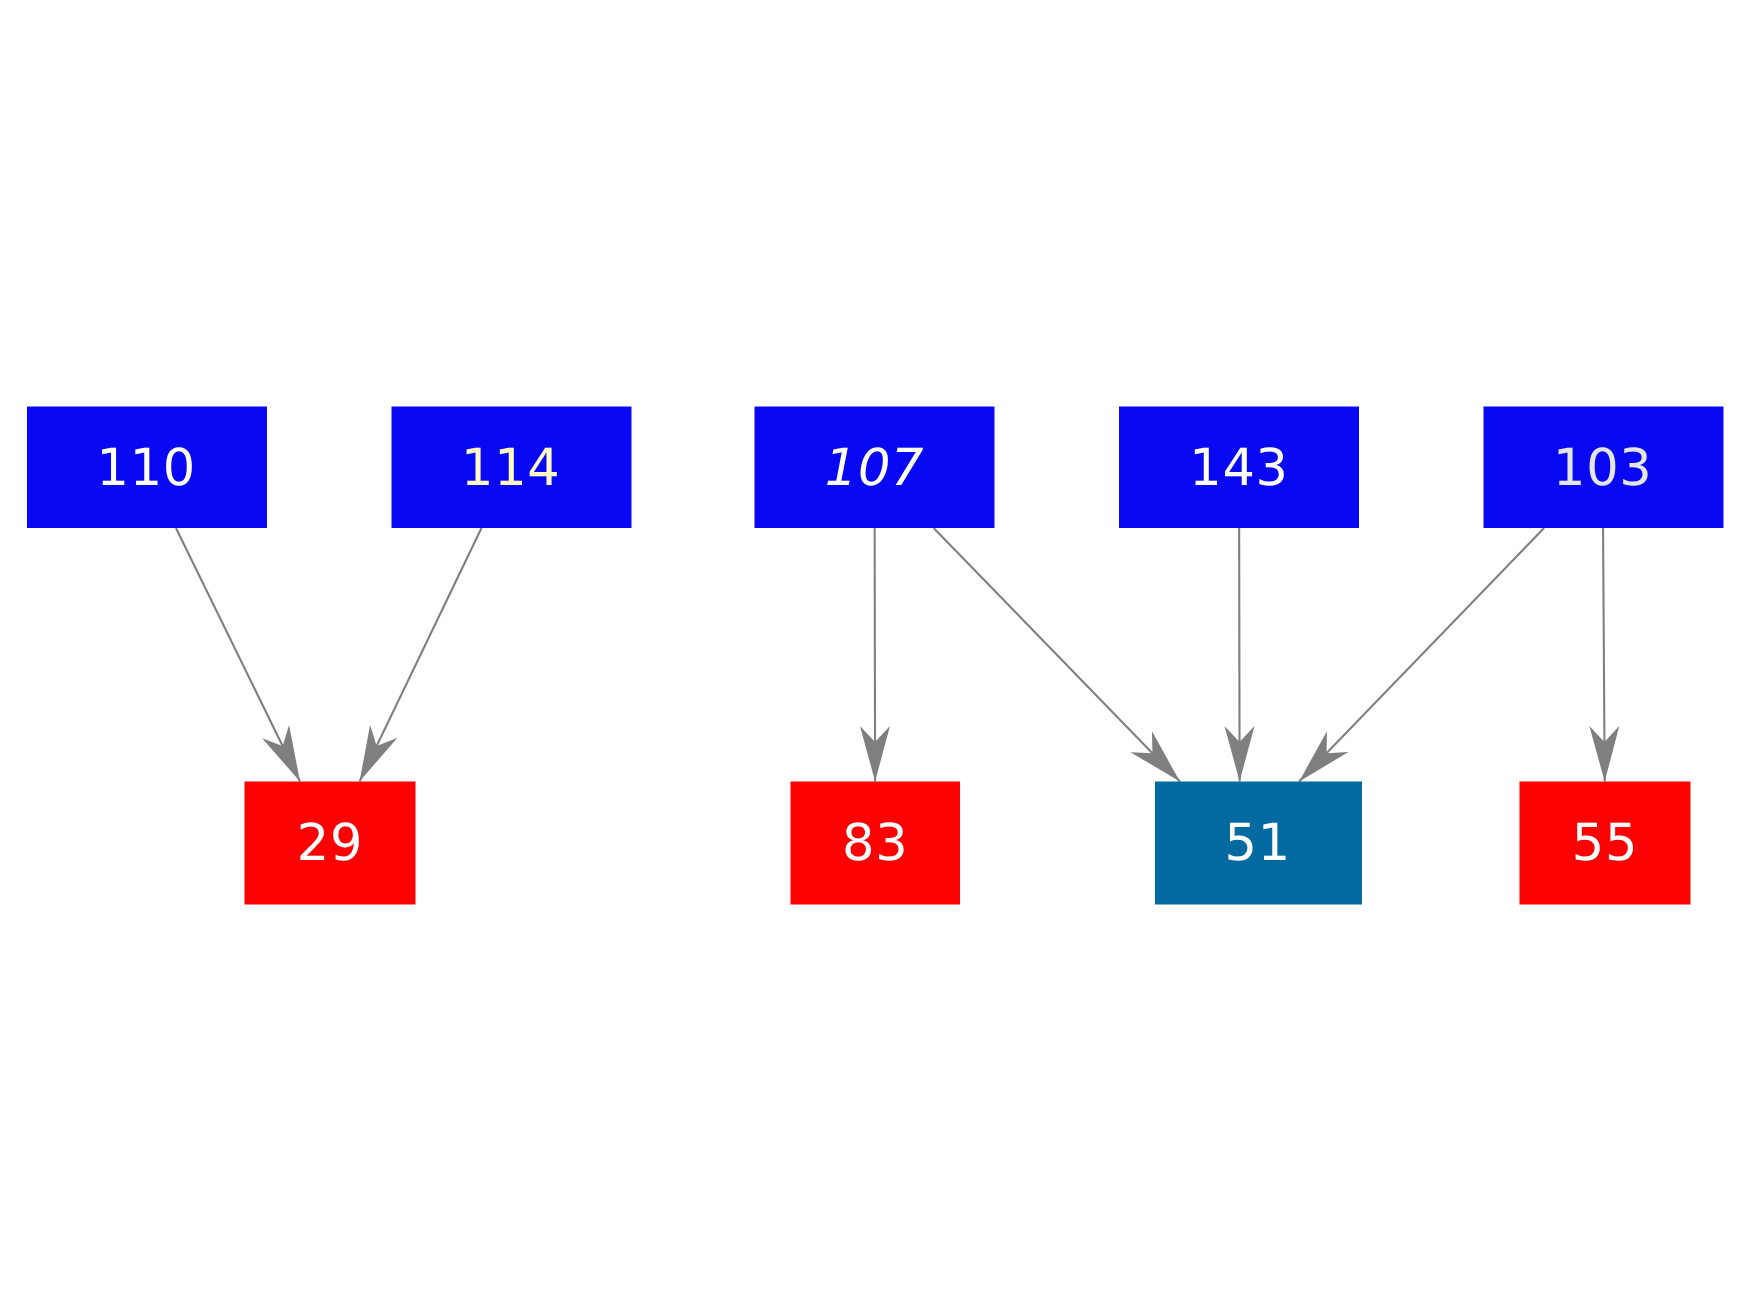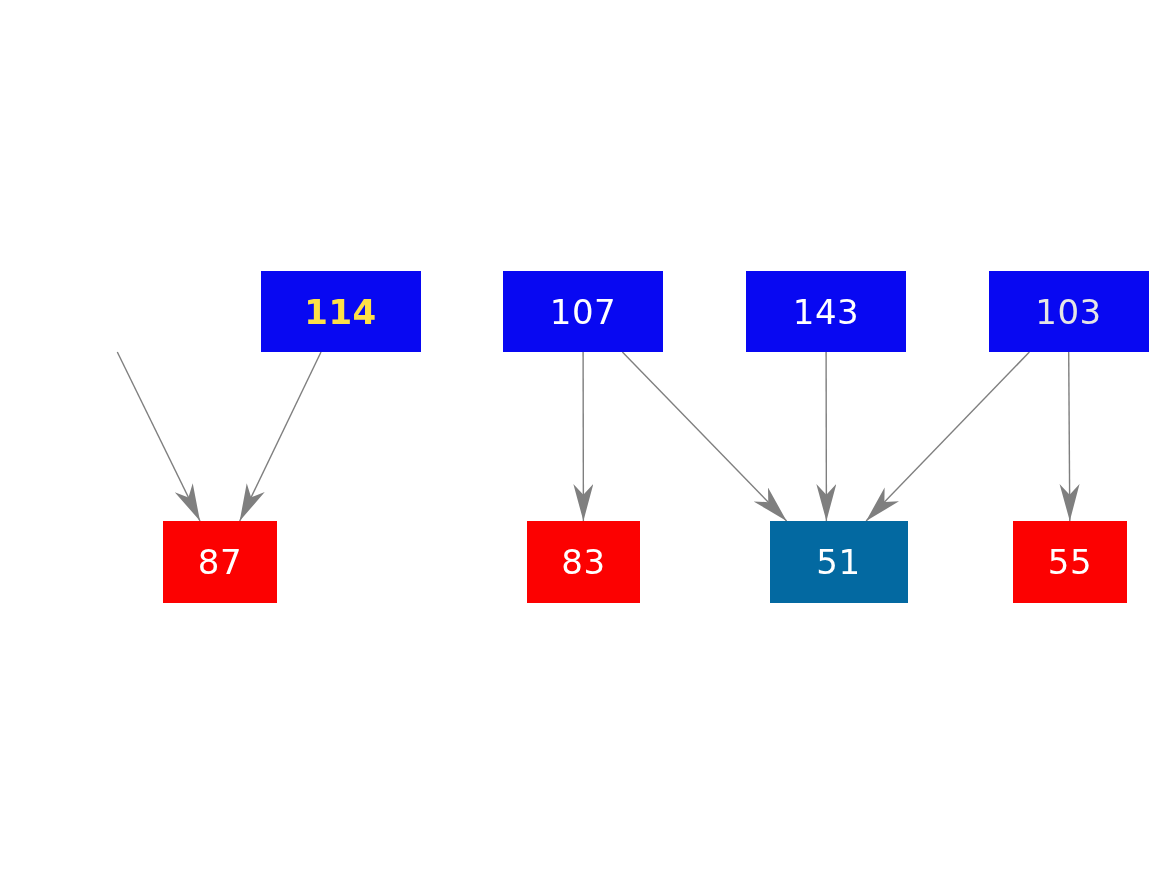--- a/index.html
+++ b/index.html
@@ -52,34 +52,37 @@
         <line x1="117.3" y1="352.0" x2="200.0" y2="521.0" stroke="#7f7f7f" stroke-width="1.4" marker-end="url(#arrowhead)"></line>
         <line x1="321.0" y1="352.0" x2="239.7" y2="521.0" stroke="#7f7f7f" stroke-width="1.4" marker-end="url(#arrowhead)"></line>
         <line x1="583.1" y1="352.0" x2="583.4" y2="521.0" stroke="#7f7f7f" stroke-width="1.4" marker-end="url(#arrowhead)"></line>
         <line x1="622.4" y1="352.0" x2="786.6" y2="521.0" stroke="#7f7f7f" stroke-width="1.4" marker-end="url(#arrowhead)"></line>
         <line x1="826.1" y1="352.0" x2="826.4" y2="521.0" stroke="#7f7f7f" stroke-width="1.4" marker-end="url(#arrowhead)"></line>
         <line x1="1029.4" y1="352.0" x2="866.1" y2="521.0" stroke="#7f7f7f" stroke-width="1.4" marker-end="url(#arrowhead)"></line>
         <line x1="1068.7" y1="352.0" x2="1069.8" y2="521.0" stroke="#7f7f7f" stroke-width="1.4" marker-end="url(#arrowhead)"></line>
       </g>
   </svg>
   <div class="node-layer">
+      <div class="node" style="left: 17.5px; top: 271px; width: 160px; height: 81px; background: rgb(8, 8, 242);">
+        <span style="color: rgb(255, 255, 255);">110</span>
+      </div>
       <div class="node" style="left: 260.5px; top: 271px; width: 160px; height: 81px; background: rgb(8, 8, 242);">
-        <span style="color: #fde047; font-weight: bold;">114</span>
+        <span style="color: #fef9c3;">114</span>
       </div>
-      <div class="node" style="left: 503px; top: 271px; width: 160px; height: 81px; background: rgb(8, 8, 242);">
+      <div class="node" style="left: 503px; top: 271px; width: 160px; height: 81px; background: rgb(8, 8, 242); font-style: italic;">
         <span style="color: rgb(255, 255, 255);">107</span>
       </div>
       <div class="node" style="left: 746px; top: 271px; width: 160px; height: 81px; background: rgb(8, 8, 242);">
         <span style="color: rgb(255, 255, 255);">143</span>
       </div>
       <div class="node" style="left: 988.5px; top: 271px; width: 160px; height: 81px; background: rgb(8, 8, 242);">
         <span style="color: #e5e5e5;">103</span>
       </div>
       <div class="node" style="left: 163px; top: 521px; width: 114px; height: 82px; background: rgb(252, 1, 1);">
-        <span style="color: rgb(255, 255, 255);">87</span>
+        <span style="color: rgb(255, 255, 255);">29</span>
       </div>
       <div class="node" style="left: 527px; top: 521px; width: 113px; height: 82px; background: rgb(252, 1, 1);">
         <span style="color: rgb(255, 255, 255);">83</span>
       </div>
       <div class="node" style="left: 769.5px; top: 521px; width: 138px; height: 82px; background: #0369a1;">
         <span style="color: rgb(255, 255, 255);">51</span>
       </div>
       <div class="node" style="left: 1013px; top: 521px; width: 114px; height: 82px; background: rgb(252, 1, 1);">
         <span style="color: rgb(255, 255, 255);">55</span>
       </div>

